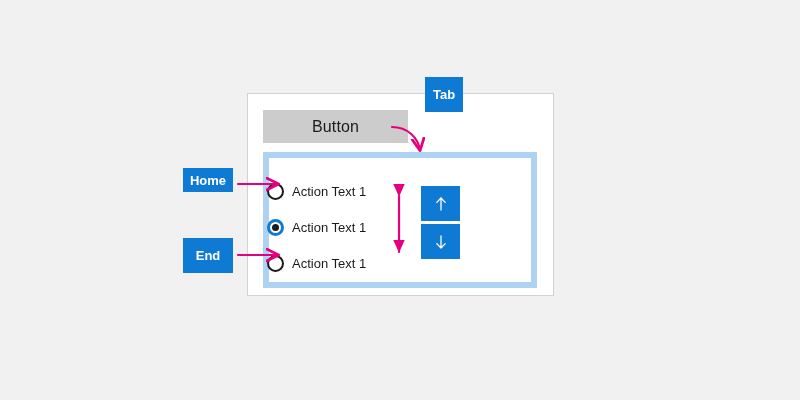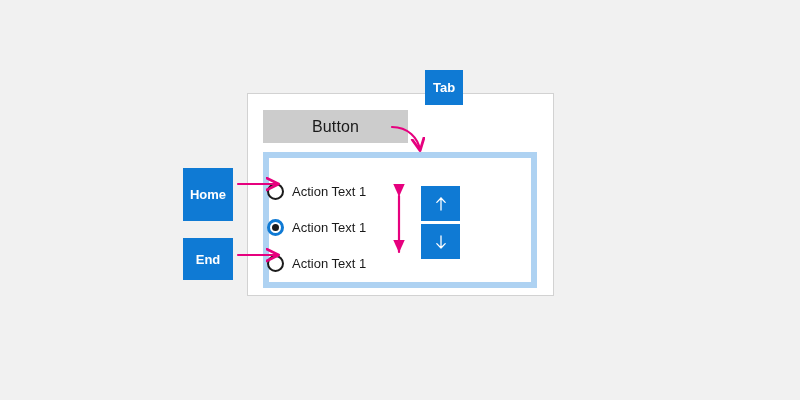--- a/index.html
+++ b/index.html
@@ -128,23 +128,23 @@
     position: absolute;
     background: #0f7ad4;
     color: #ffffff;
     font-size: 13px;
     font-weight: bold;
     display: flex;
     align-items: center;
     justify-content: center;
     box-sizing: border-box;
   }
-  .key-tab  { left: 425px; top: 70px;  width: 38px; height: 35px; }
-  .key-home { left: 183px; top: 168px; width: 50px; height: 53px; }
-  .key-end  { left: 183px; top: 238px; width: 50px; height: 42px; }
+  .key-tab  { left: 425px; top: 77px;  width: 38px; height: 35px; }
+  .key-home { left: 183px; top: 168px; width: 50px; height: 24px; }
+  .key-end  { left: 183px; top: 238px; width: 50px; height: 35px; }
 
   
   .anno {
     position: absolute;
     left: 0;
     top: 0;
     width: 800px;
     height: 400px;
     pointer-events: none;
   }

